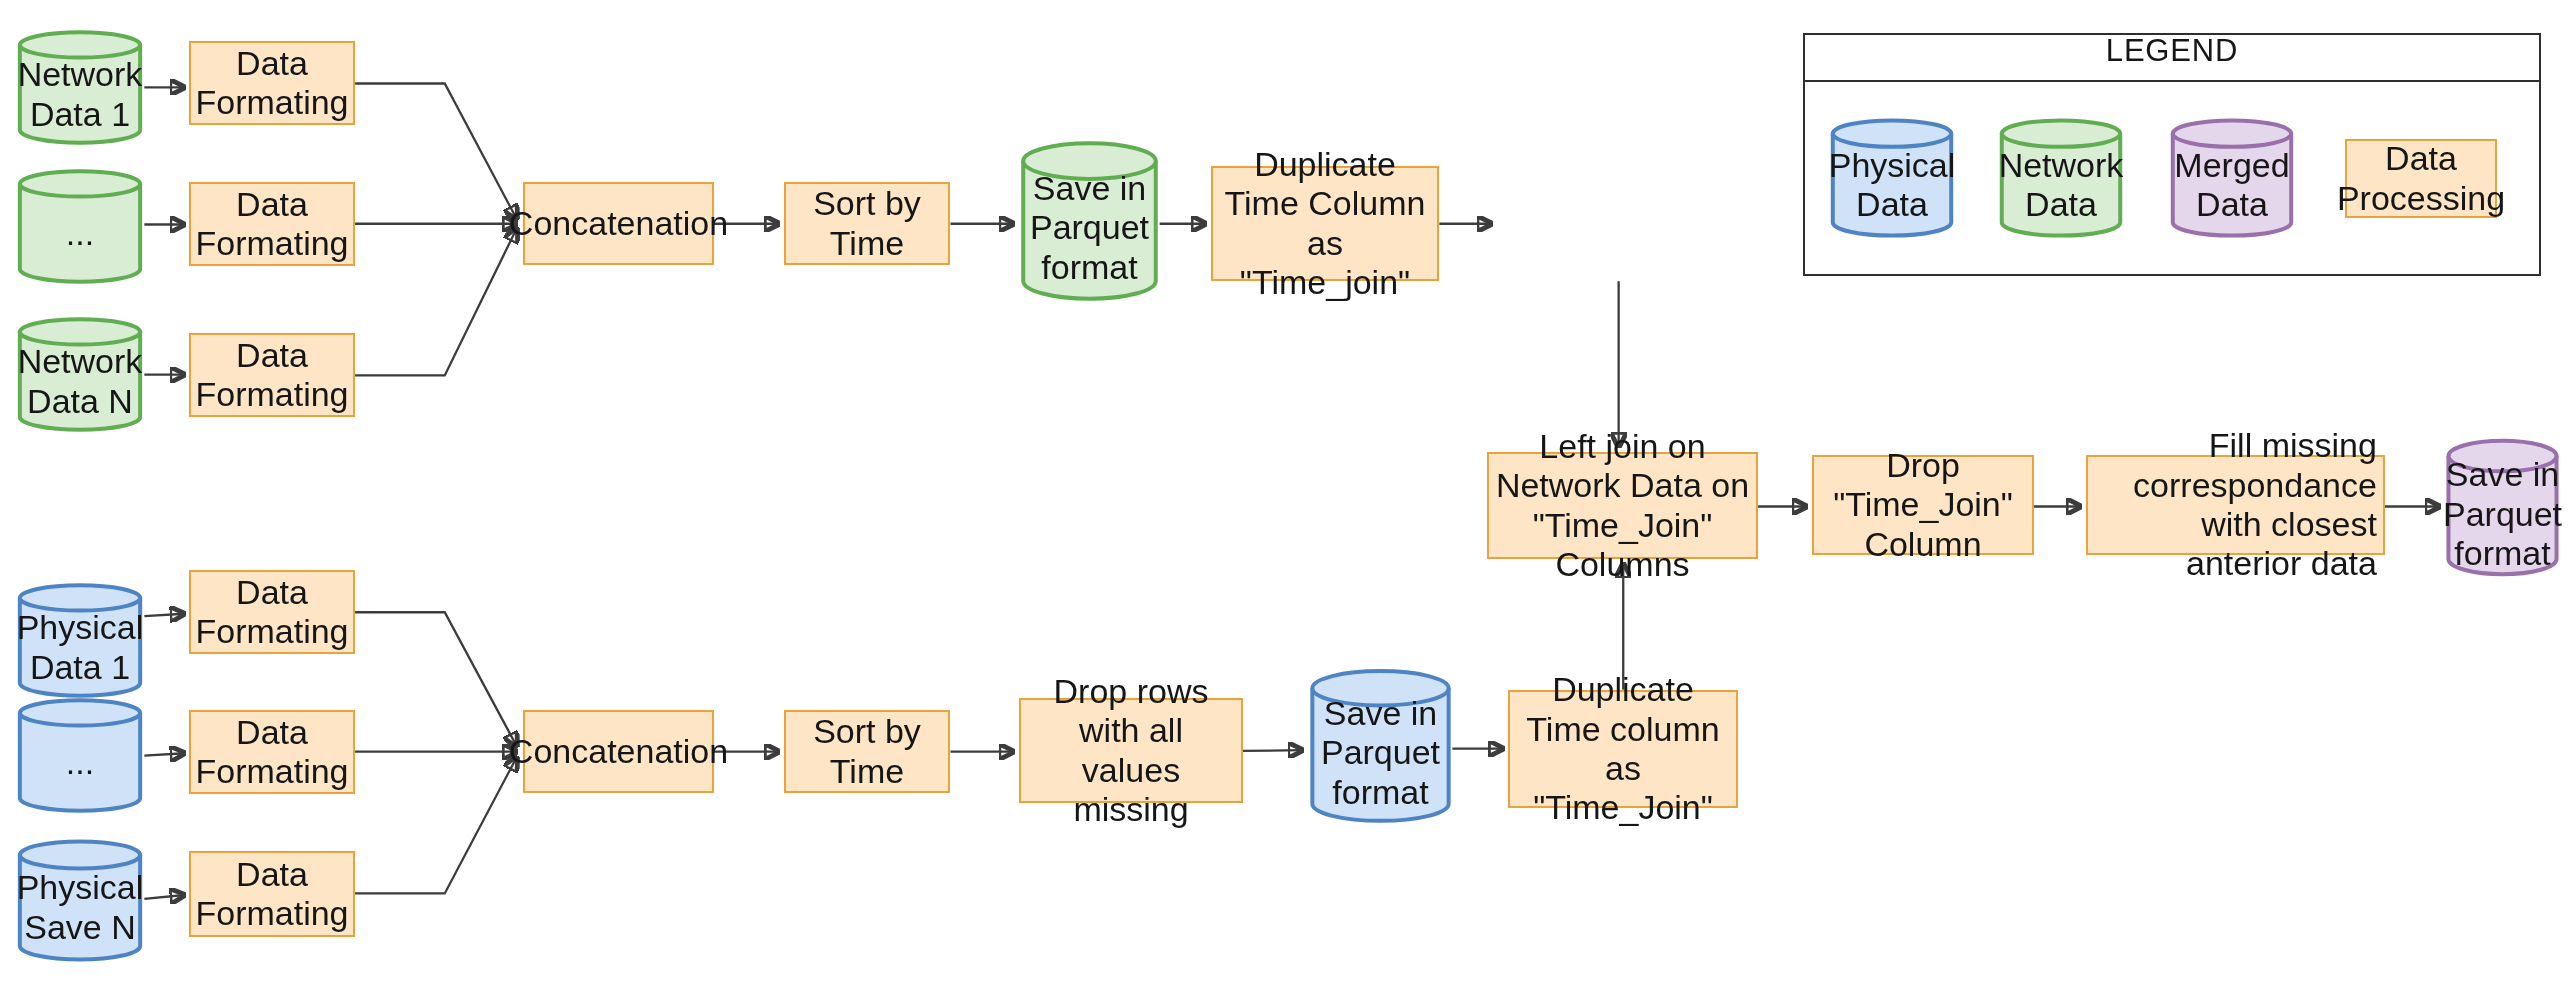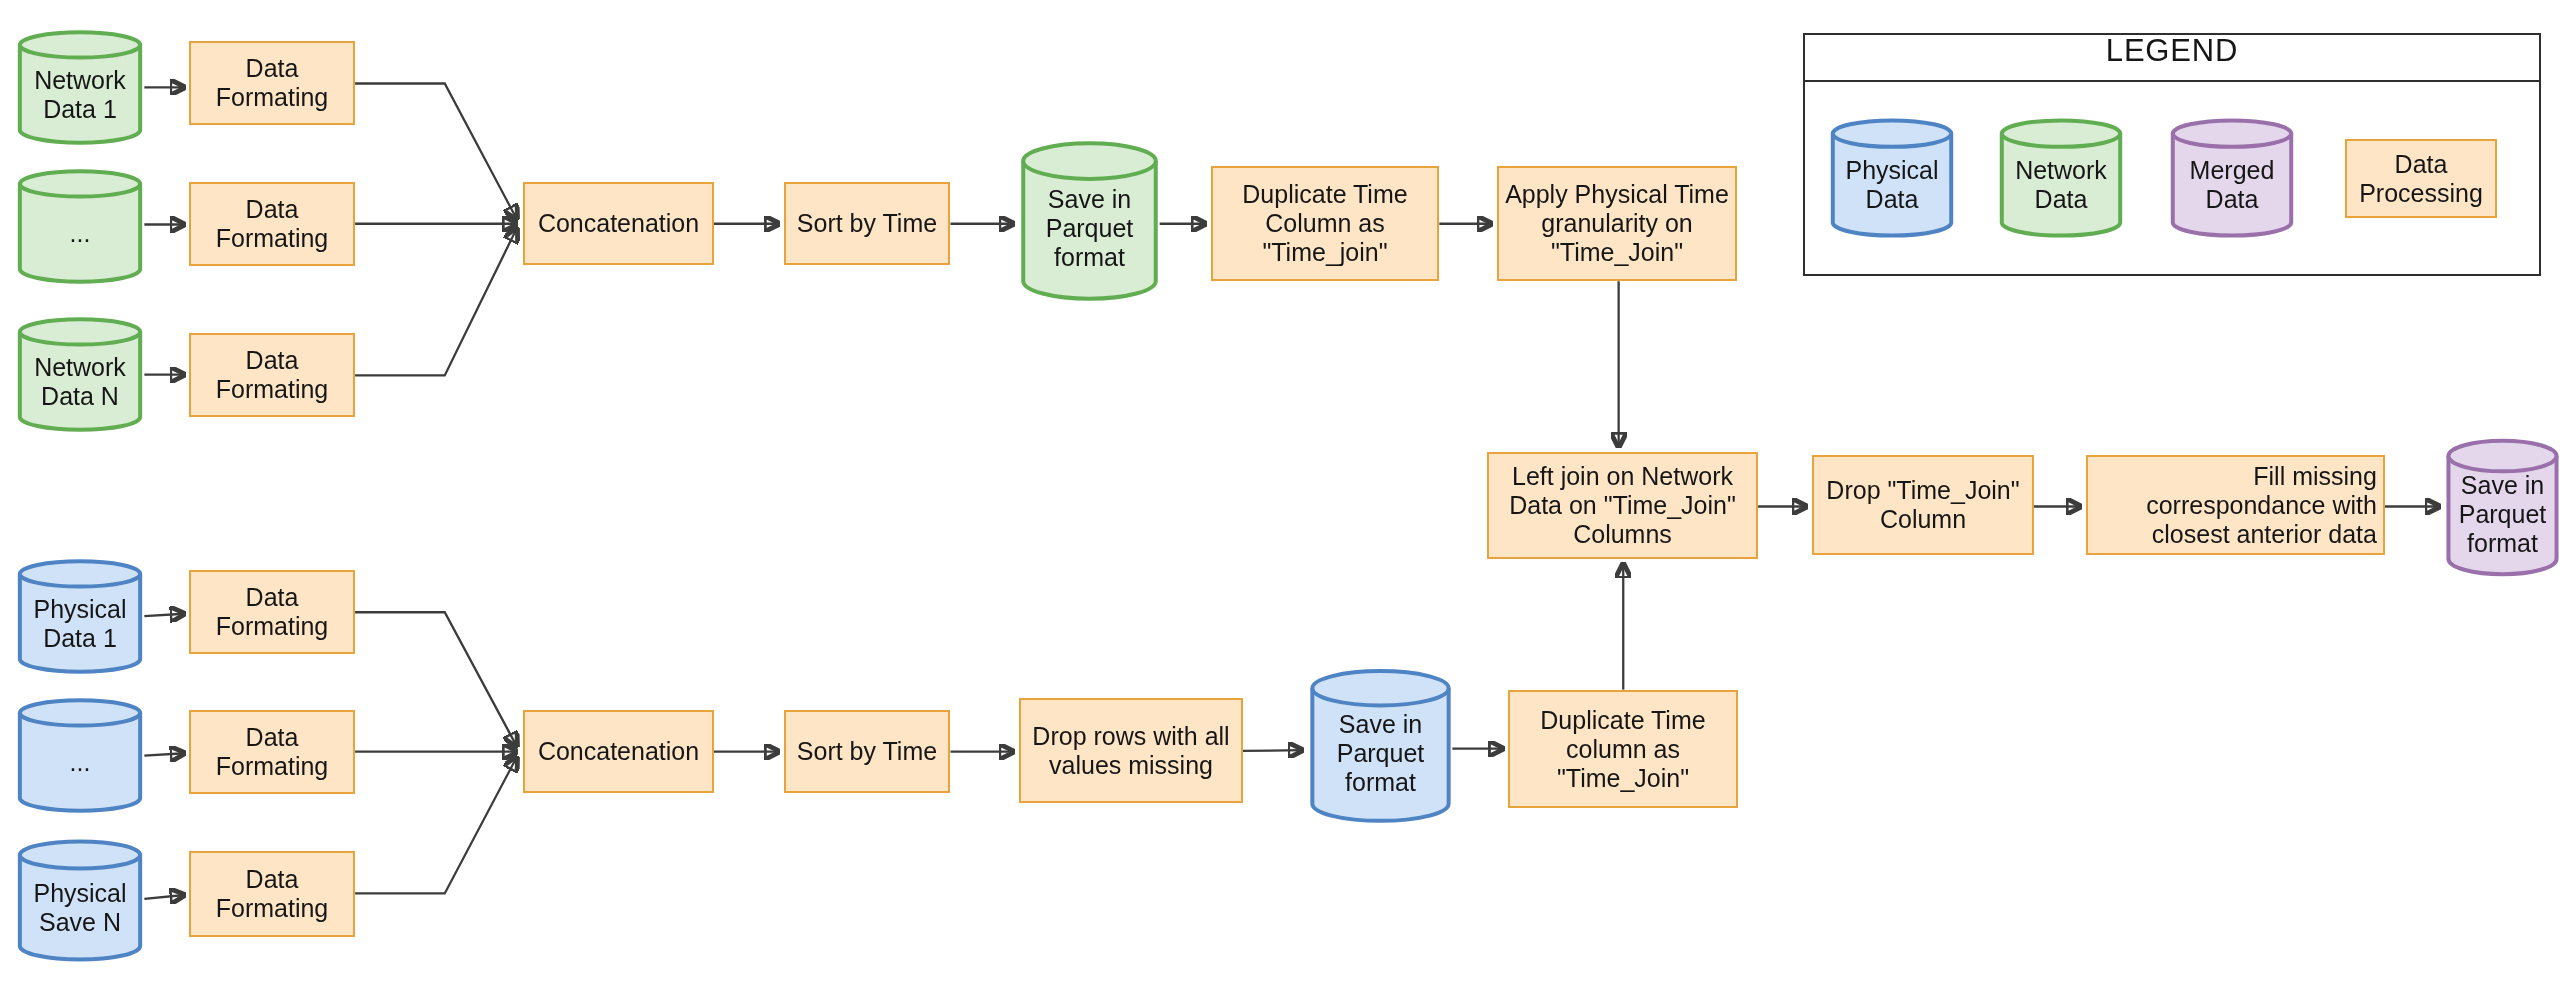--- a/index.html
+++ b/index.html
@@ -9,21 +9,21 @@
     --process-fill:#fde5c6; --process-stroke:#e8a33d;
     --connector:#3c3c3c; --text:#161616;
   }
   html,body{margin:0;padding:0;background:#ffffff;}
   .canvas{
     position:relative;width:2576px;height:990px;background:#ffffff;
     font-family:"Liberation Sans",sans-serif;color:var(--text);overflow:hidden;
   }
   .node{
     position:absolute;display:flex;align-items:center;justify-content:center;
-    text-align:center;box-sizing:border-box;font-size:25px;line-height:1.16;
+    text-align:center;box-sizing:border-box;font-size:34px;line-height:1.16;
   }
   .proc{
     background:var(--process-fill);
     border:2.3px solid var(--process-stroke);
     padding:3.1px 6.1px;
   }
   .cylinder{background:transparent;}
   .cylinder .cyl-shape{position:absolute;left:0;top:0;width:100%;height:100%;}
   .cylinder .label{position:relative;padding-top:14px;}
   .cyl-body,.cyl-top{stroke-width:4;vector-effect:non-scaling-stroke;}
@@ -130,42 +130,39 @@
     <svg class="cyl-shape" viewBox="0 0 100 100" preserveAspectRatio="none" aria-hidden="true">
       <path class="cyl-body" d="M3 13 L3 87 A47 11 0 0 0 97 87 L97 13" vector-effect="non-scaling-stroke"></path>
       <ellipse class="cyl-top" cx="50" cy="13" rx="47" ry="11" vector-effect="non-scaling-stroke"></ellipse>
     </svg>
     <span class="label">Save in Parquet format</span>
   </div>
 
   <div class="node proc" style="left:1211px;top:166px;width:228px;height:115px;">
     <span>Duplicate Time Column as "Time_join"</span>
   </div>
-  <div class="node proc" style="left:1497px;top:166px;width:240px;height:115px;">
-    <span>Apply Physical Time granularity on "Time_Join"</span>
-  </div>
 
   <div class="node proc" style="left:1487px;top:452px;width:271px;height:107px;">
     <span>Left join on Network Data on "Time_Join" Columns</span>
   </div>
   <div class="node proc" style="left:1812px;top:455px;width:222px;height:100px;">
     <span>Drop "Time_Join" Column</span>
   </div>
   <div class="node proc" style="left:2086px;top:455px;width:299px;height:100px;text-align:right;">
     <span>Fill missing correspondance with closest anterior data</span>
   </div>
   <div class="node cylinder c-purple" style="left:2445px;top:438px;width:115px;height:139px;">
     <svg class="cyl-shape" viewBox="0 0 100 100" preserveAspectRatio="none" aria-hidden="true">
       <path class="cyl-body" d="M3 13 L3 87 A47 11 0 0 0 97 87 L97 13" vector-effect="non-scaling-stroke"></path>
       <ellipse class="cyl-top" cx="50" cy="13" rx="47" ry="11" vector-effect="non-scaling-stroke"></ellipse>
     </svg>
     <span class="label">Save in Parquet format</span>
   </div>
 
-  <div class="node cylinder c-blue" style="left:16px;top:559px;width:128px;height:115px;">
+  <div class="node cylinder c-blue" style="left:16px;top:583px;width:128px;height:115px;">
     <svg class="cyl-shape" viewBox="0 0 100 100" preserveAspectRatio="none" aria-hidden="true">
       <path class="cyl-body" d="M3 13 L3 87 A47 11 0 0 0 97 87 L97 13" vector-effect="non-scaling-stroke"></path>
       <ellipse class="cyl-top" cx="50" cy="13" rx="47" ry="11" vector-effect="non-scaling-stroke"></ellipse>
     </svg>
     <span class="label">Physical Data 1</span>
   </div>
   <div class="node cylinder c-blue" style="left:16px;top:698px;width:128px;height:115px;">
     <svg class="cyl-shape" viewBox="0 0 100 100" preserveAspectRatio="none" aria-hidden="true">
       <path class="cyl-body" d="M3 13 L3 87 A47 11 0 0 0 97 87 L97 13" vector-effect="non-scaling-stroke"></path>
       <ellipse class="cyl-top" cx="50" cy="13" rx="47" ry="11" vector-effect="non-scaling-stroke"></ellipse>

